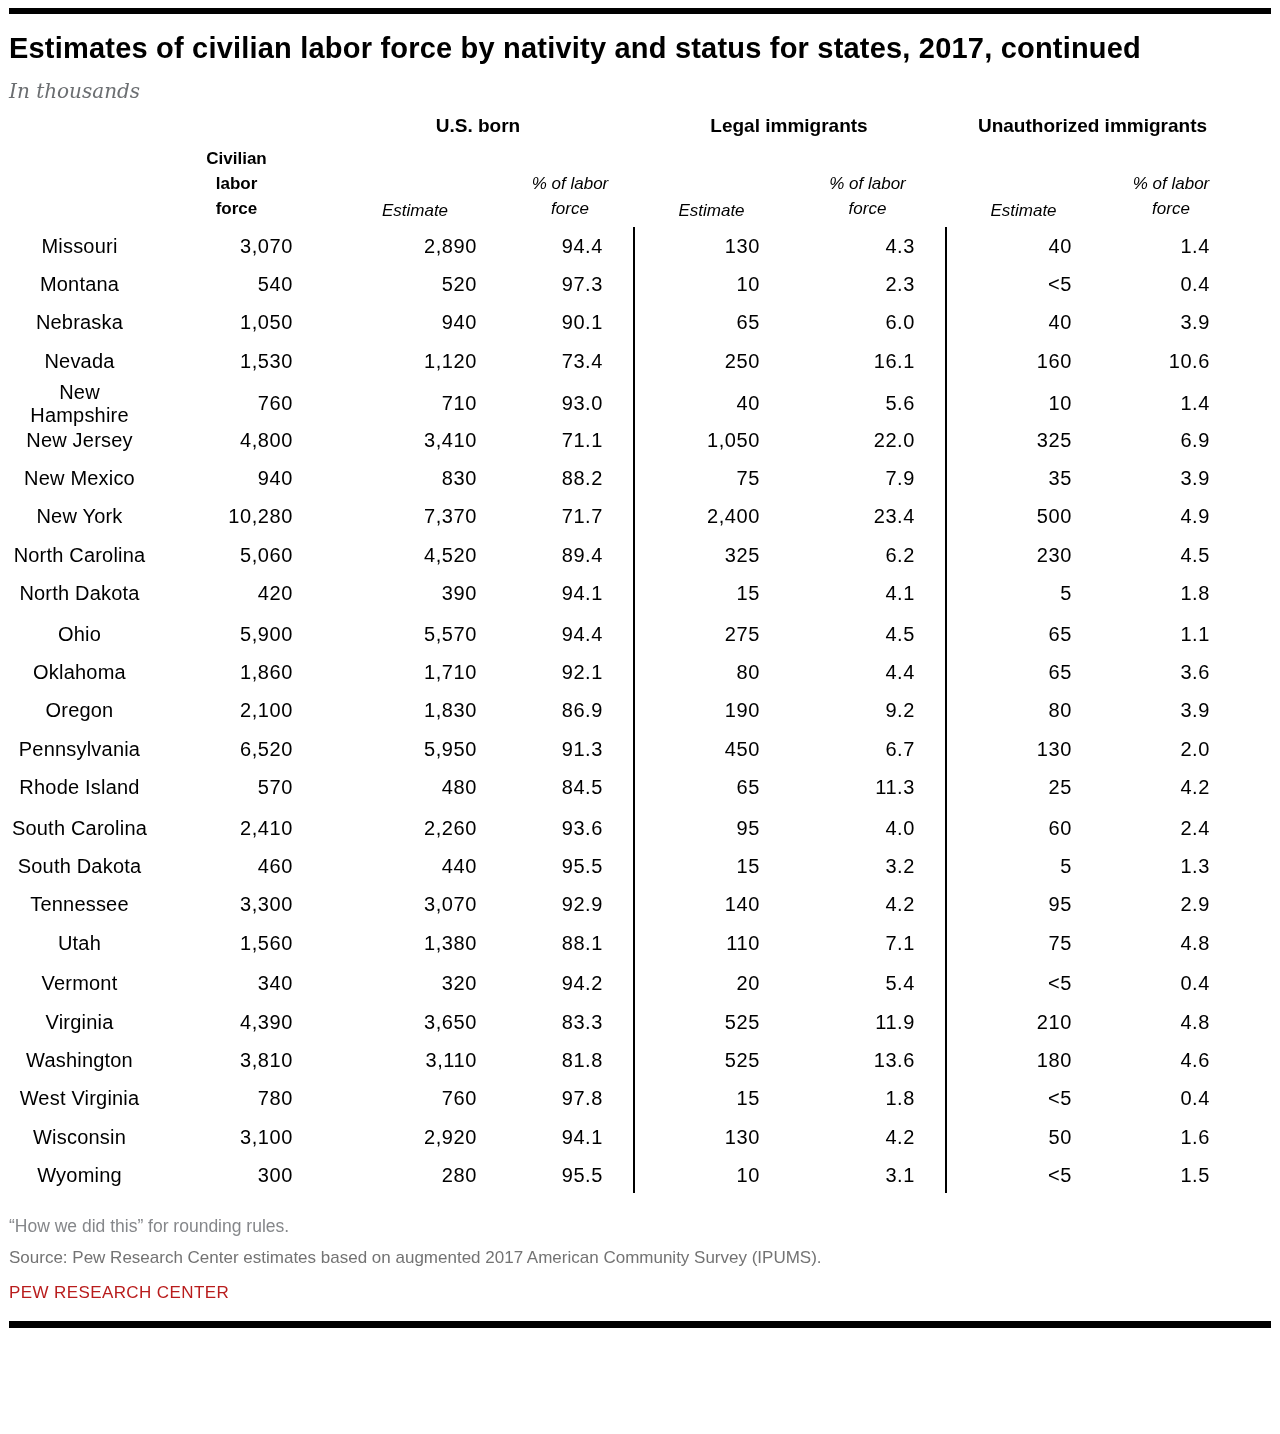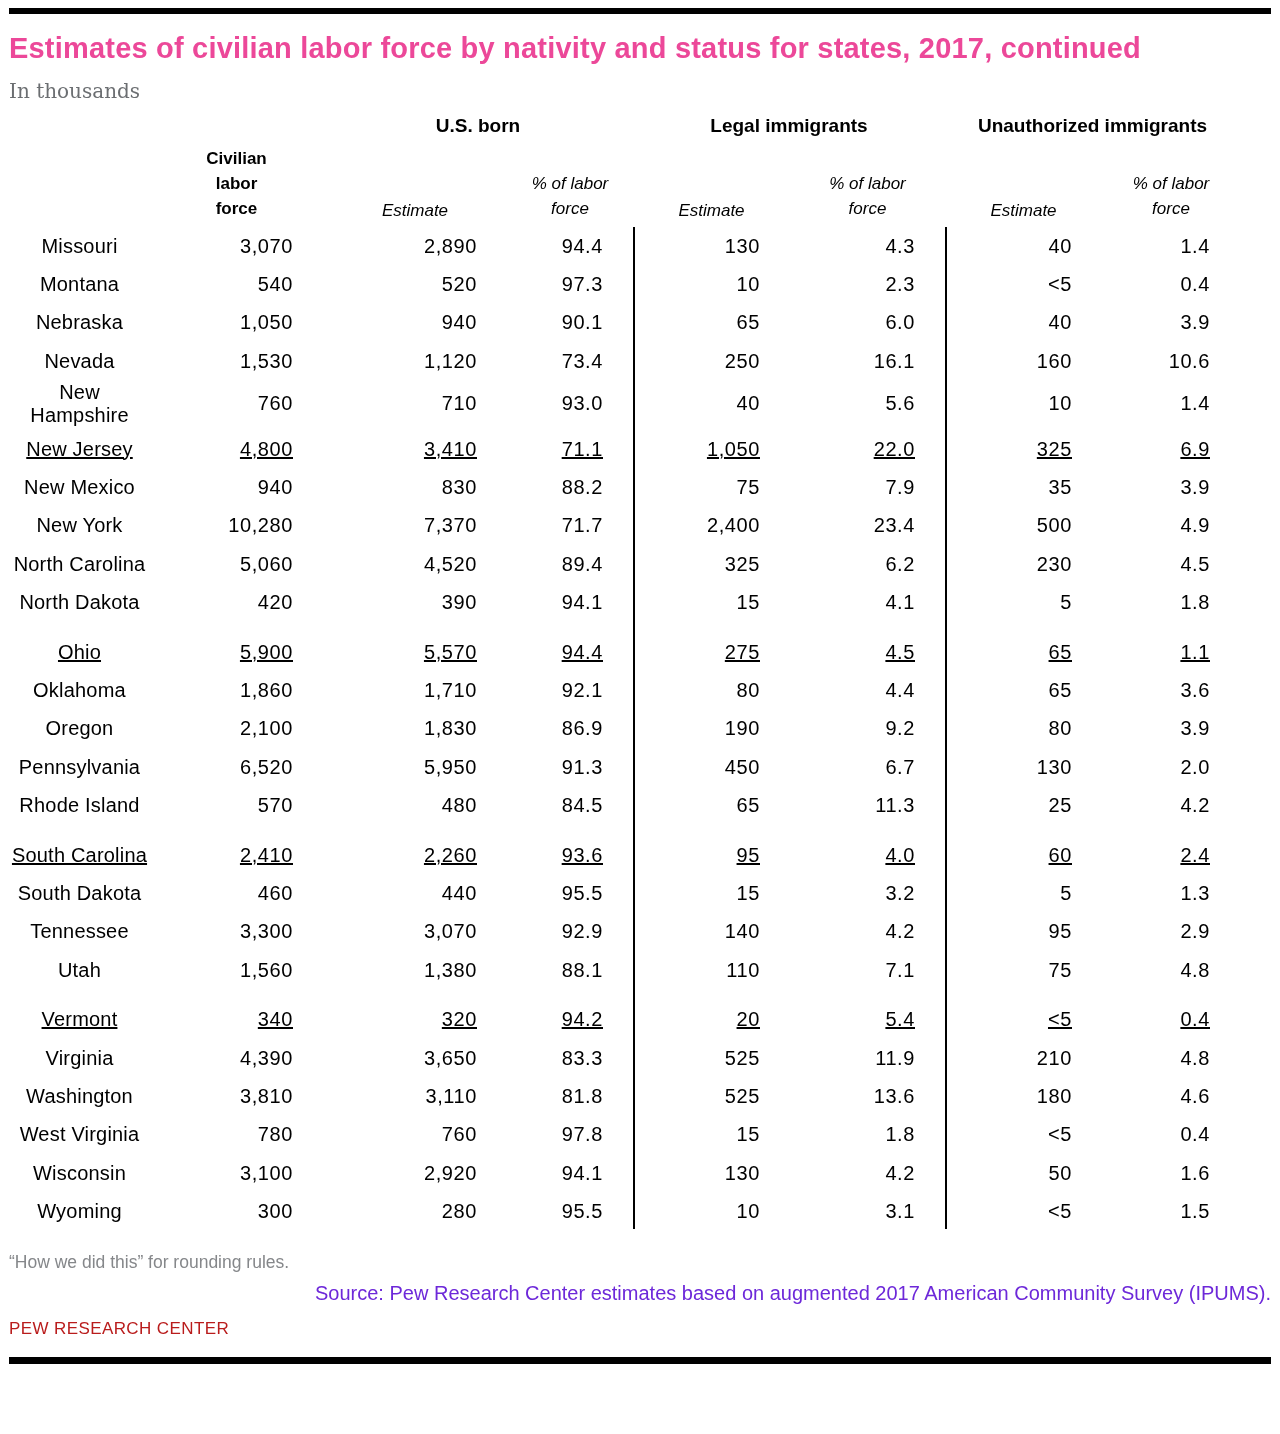--- a/index.html
+++ b/index.html
@@ -10,26 +10,26 @@
     font-family: "Liberation Sans", sans-serif;
     color: #000;
   }
   .bar { background: #000; width: 1262px; }
   .bar.top { height: 6px; }
   .bar.bottom { height: 7px; margin-top: 18px; }
 
   .title {
     margin-top: 17px;
     font-size: 29px; font-weight: bold; line-height: 34px;
-    letter-spacing: 0.2px; color: #ec4899;
+    letter-spacing: 0.2px; color: #000000;
   }
   .subtitle {
     margin-top: 14px;
     font-family: "DejaVu Serif", serif;
-    font-size: 20px; color: #6b6e71;
+    font-style: italic; font-size: 20px; color: #6b6e71;
   }
 
   .table-wrap { position: relative; margin-top: 12px; width: 1231px; }
 
   .grid-cols {
     display: grid;
     grid-template-columns: 141px 173px 184px 126px 157px 155px 157px 138px;
   }
 
   
@@ -46,37 +46,37 @@
   .civ-inner { display: inline-block; width: 86px; line-height: 25px; }
   .ch-pct { font-style: italic; }
   .pct-inner { display: inline-block; width: 104px; line-height: 25px; }
   .ch-est { font-style: italic; }
   .c3 { grid-column: 3; } .c4 { grid-column: 4; }
   .c5 { grid-column: 5; } .c6 { grid-column: 6; }
   .c7 { grid-column: 7; } .c8 { grid-column: 8; }
 
   
   .row { height: 38.4px; align-items: center; font-size: 20px; }
-  .row.group-start { margin-top: 11px; text-decoration: underline; }
+  .row.group-start { margin-top: 2px; }
   .cell.state { text-align: center; padding-left: 0; letter-spacing: 0.2px; }
   .cell.num { text-align: right; padding-right: 30px; letter-spacing: 0.6px; }
 
   
   .vline {
     position: absolute; top: 112px; bottom: 2px; width: 1.5px; background: #000;
   }
   .vline1 { left: 624px; }
   .vline2 { left: 936px; }
 
   
   .note {
     margin-top: 16px; font-size: 17.5px; line-height: 31px; color: #85878a;
     width: 1250px;
   }
-  .source { font-size: 20px; line-height: 31px; color: #6d28d9; text-align: right; }
+  .source { font-size: 17px; line-height: 31px; color: #737373; }
   .brand { margin-top: 10px; font-size: 17px; font-weight: normal; letter-spacing: 0.4px; color: #b91c1c; }
 </style>
 </head>
 <body>
 
 <div class="bar top"></div>
 
 <h1 class="title">Estimates of civilian labor force by nativity and status for states, 2017, continued</h1>
 <div class="subtitle">In thousands</div>
 

